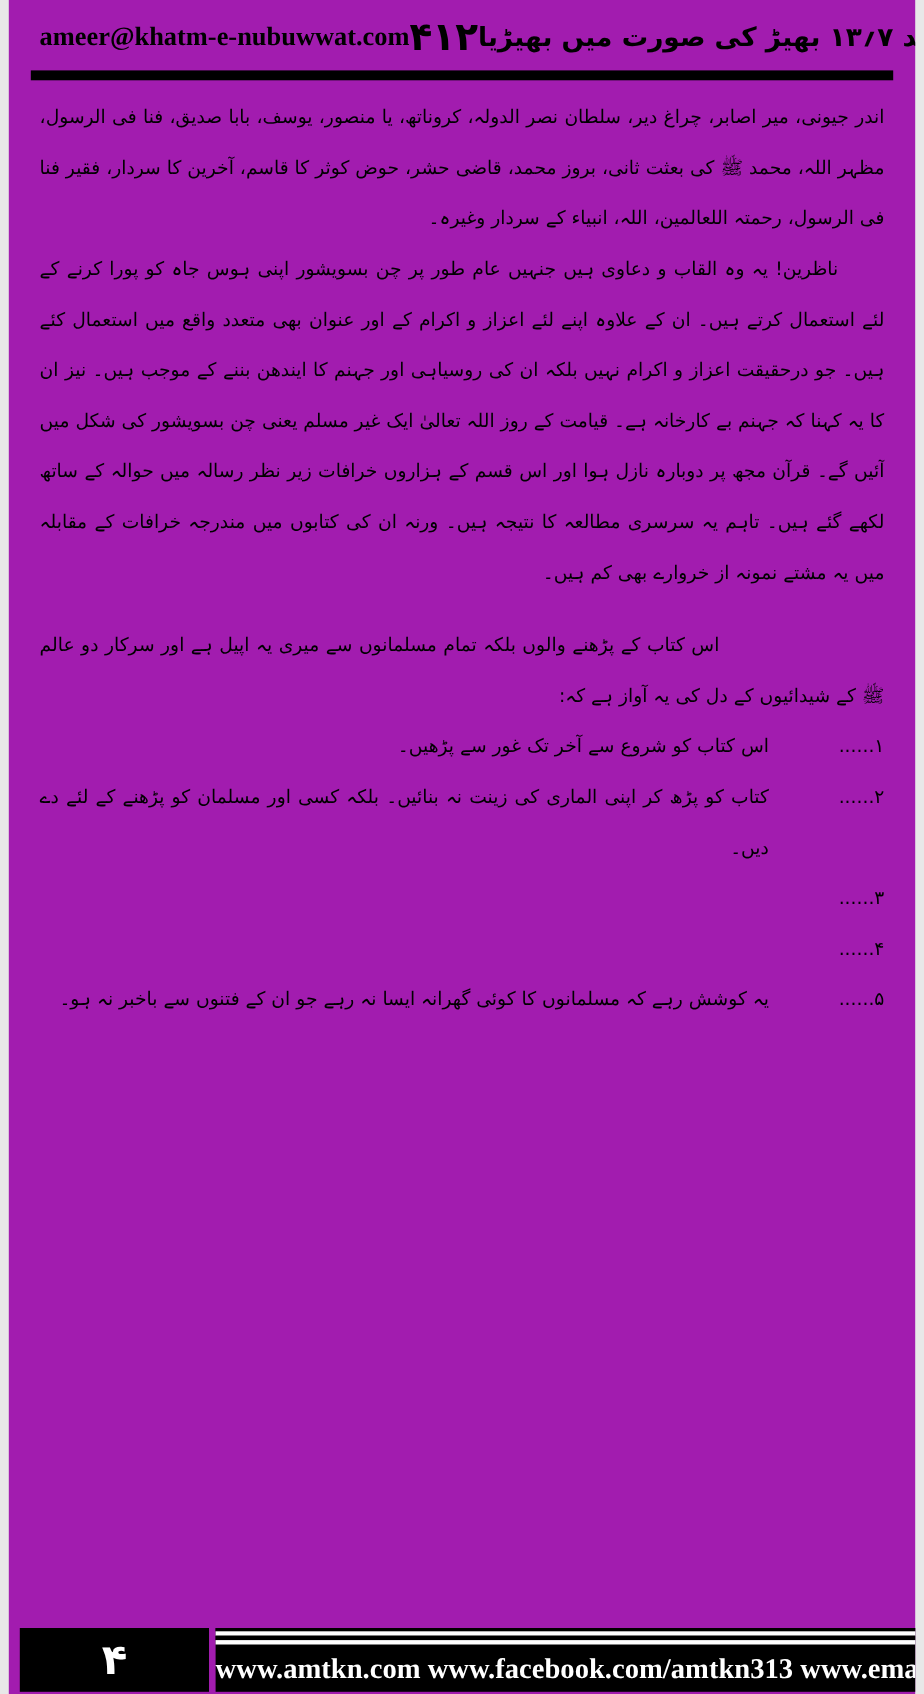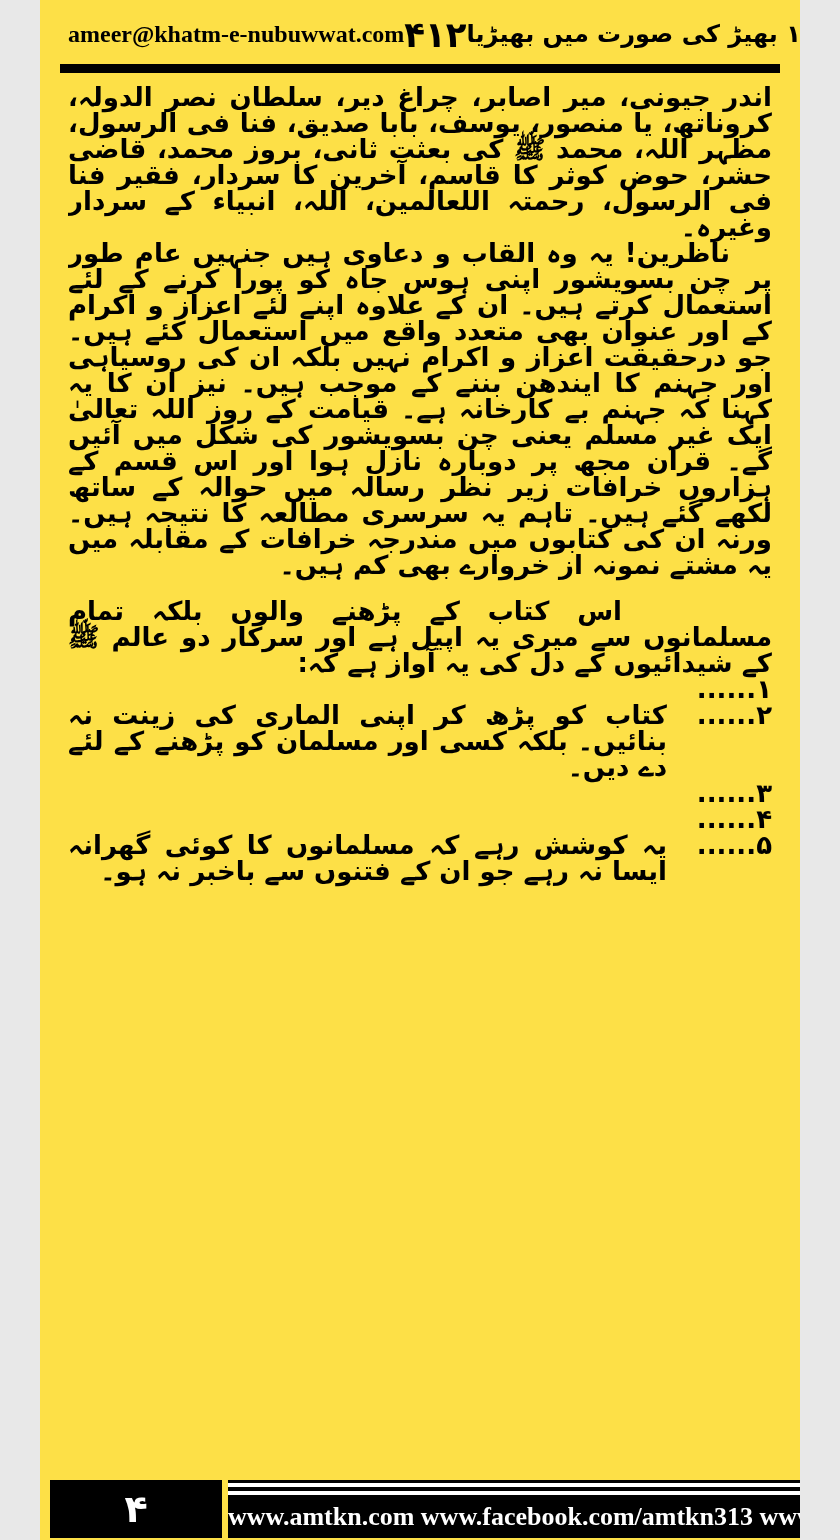--- a/index.html
+++ b/index.html
@@ -1,20 +1,20 @@
 <!DOCTYPE html>
 <html lang="ur"><head>
 <meta charset="utf-8">
 <style>
   html,body{margin:0;padding:0;background:#e8e8e8;}
   .page{
     position:relative;
-    width:760px;height:1540px;
+    width:824px;height:1540px;
     margin:0 auto;
-    background:#fde047;
+    background:#a21caf;
     color:#000;
     overflow:hidden;
     font-family:"DejaVu Sans",sans-serif;
   }
   
   .header{
     position:absolute;top:8px;left:28px;right:18px;height:52px;
     display:flex;align-items:center;justify-content:space-between;
   }
   .header-email{
@@ -30,21 +30,21 @@
     direction:rtl;font-weight:bold;font-size:24px;white-space:nowrap;
     font-family:"DejaVu Sans",sans-serif;
   }
   .head-rule{
     position:absolute;top:64px;left:20px;right:20px;height:9px;background:#000;
   }
   
   .body{
     position:absolute;top:84px;left:28px;right:28px;bottom:70px;
     direction:rtl;
-    font-size:26px;font-weight:bold;line-height:26px;
+    font-size:17px;font-weight:normal;line-height:46px;
     text-align:justify;
     overflow:hidden;
   }
   .para{margin:0;}
   .para.indent1{text-indent:42px;}
   .para.indent2{text-indent:150px;margin-top:20px;}
   .list{margin:0;padding:0;list-style:none;}
   .list-item{display:flex;direction:rtl;margin:0;}
   .list-marker{
     flex:0 0 105px;white-space:nowrap;text-align:right;
@@ -87,20 +87,21 @@
   <div class="head-rule"></div>
 
   <div class="body">
     <p class="para">اندر جیونی، میر اصابر، چراغ دیر، سلطان نصر الدولہ، کروناتھ، یا منصور، یوسف، بابا صدیق، فنا فی الرسول، مظہر اللہ، محمد ﷺ کی بعثت ثانی، بروز محمد، قاضی حشر، حوض کوثر کا قاسم، آخرین کا سردار، فقیر فنا فی الرسول، رحمتہ اللعالمین، اللہ، انبیاء کے سردار وغیرہ۔</p>
     <p class="para indent1">ناظرین! یہ وہ القاب و دعاوی ہیں جنہیں عام طور پر چن بسویشور اپنی ہوس جاہ کو پورا کرنے کے لئے استعمال کرتے ہیں۔ ان کے علاوہ اپنے لئے اعزاز و اکرام کے اور عنوان بھی متعدد واقع میں استعمال کئے ہیں۔ جو درحقیقت اعزاز و اکرام نہیں بلکہ ان کی روسیاہی اور جہنم کا ایندھن بننے کے موجب ہیں۔ نیز ان کا یہ کہنا کہ جہنم بے کارخانہ ہے۔ قیامت کے روز اللہ تعالیٰ ایک غیر مسلم یعنی چن بسویشور کی شکل میں آئیں گے۔ قرآن مجھ پر دوبارہ نازل ہوا اور اس قسم کے ہزاروں خرافات زیر نظر رسالہ میں حوالہ کے ساتھ لکھے گئے ہیں۔ تاہم یہ سرسری مطالعہ کا نتیجہ ہیں۔ ورنہ ان کی کتابوں میں مندرجہ خرافات کے مقابلہ میں یہ مشتے نمونہ از خروارے بھی کم ہیں۔</p>
     <p class="para indent2">اس کتاب کے پڑھنے والوں بلکہ تمام مسلمانوں سے میری یہ اپیل ہے اور سرکار دو عالم ﷺ کے شیدائیوں کے دل کی یہ آواز ہے کہ:</p>
 
     <ol class="list">
       <li class="list-item">
         <span class="list-marker">۱......</span>
+        <span class="list-text">اس کتاب کو شروع سے آخر تک غور سے پڑھیں۔</span>
       </li>
       <li class="list-item">
         <span class="list-marker">۲......</span>
         <span class="list-text">کتاب کو پڑھ کر اپنی الماری کی زینت نہ بنائیں۔ بلکہ کسی اور مسلمان کو پڑھنے کے لئے دے دیں۔</span>
       </li>
       <li class="list-item">
         <span class="list-marker">۳......</span>
       </li>
       <li class="list-item">
         <span class="list-marker">۴......</span>

